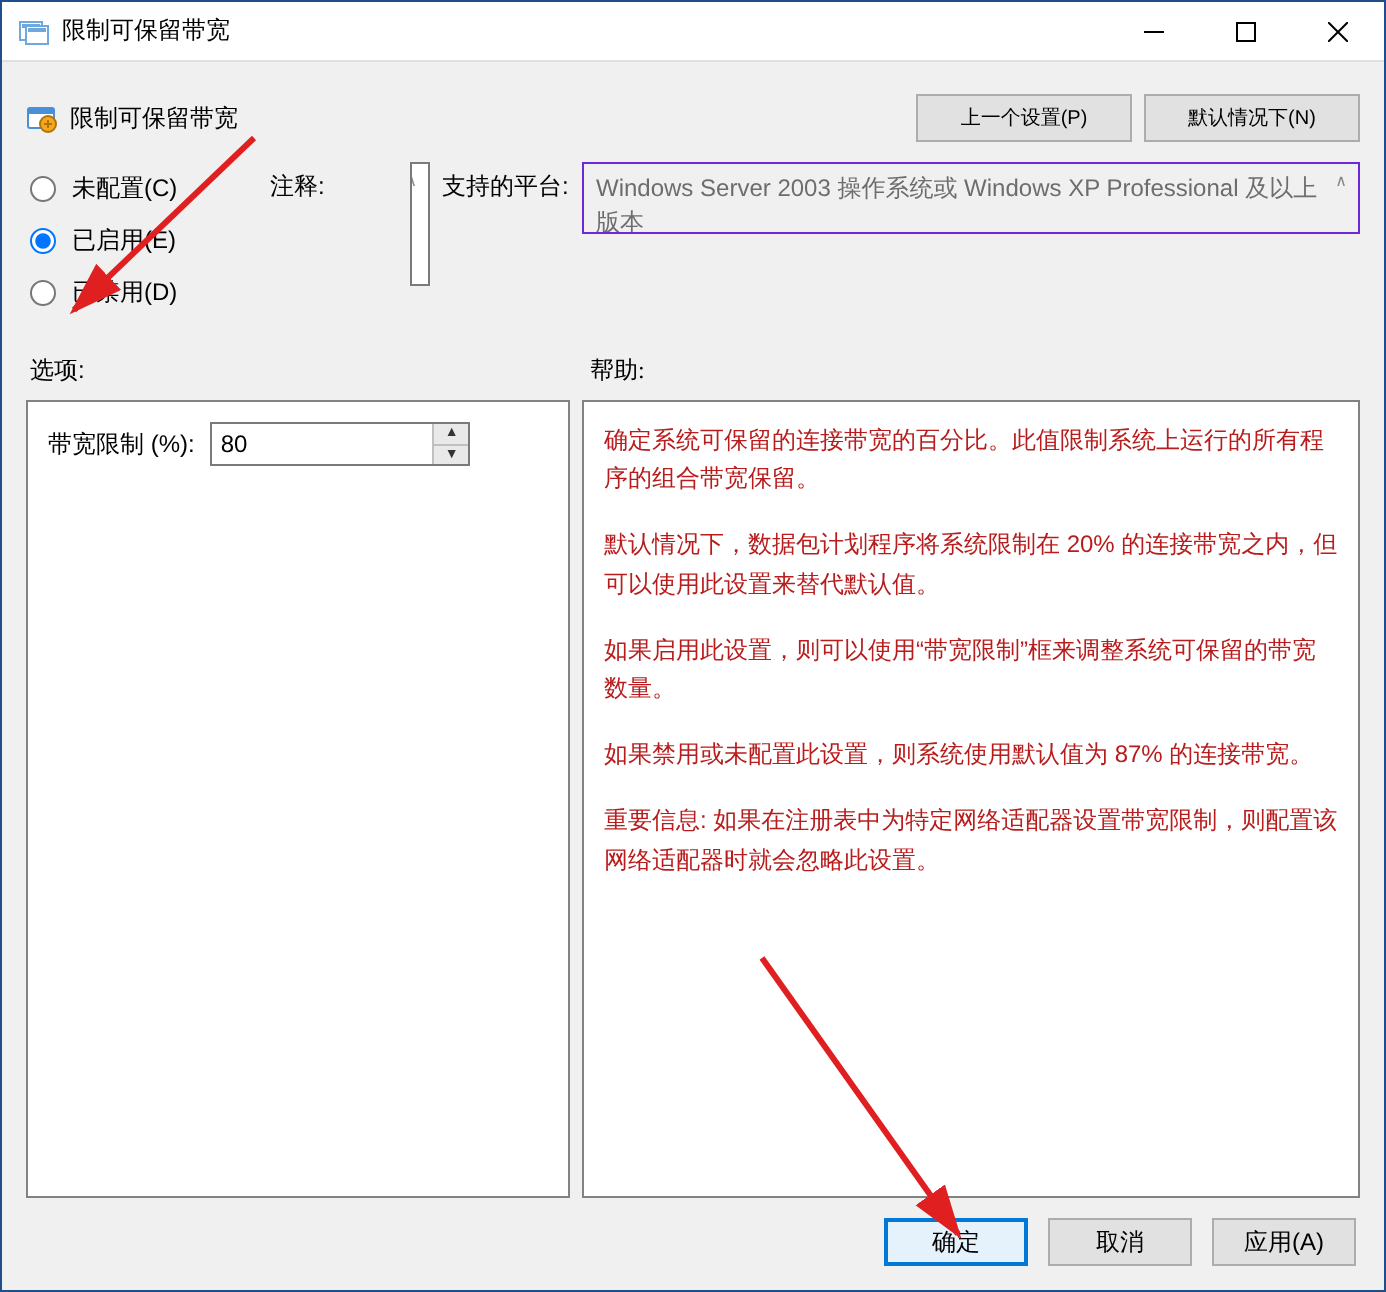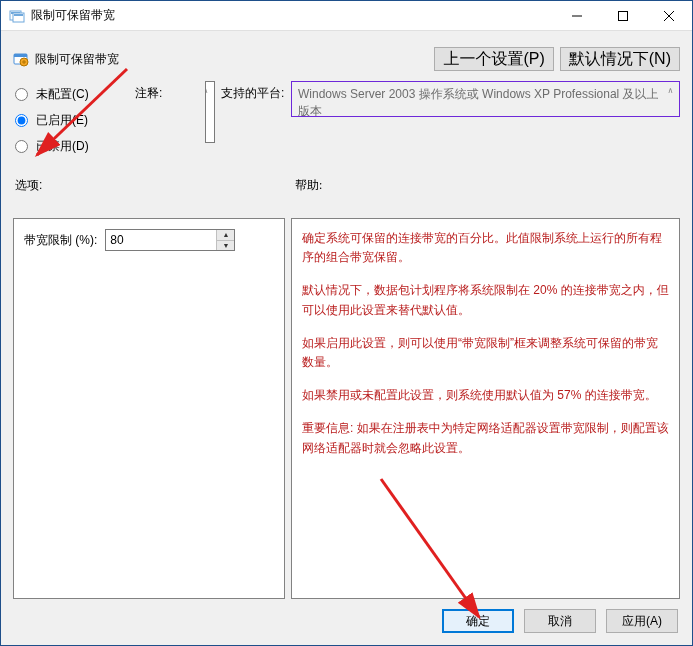--- a/index.html
+++ b/index.html
@@ -61,21 +61,21 @@
     padding-top: 4px;
   }
   .top-left .policy-icon { width: 16px; height: 16px; }
   .top-row .spacer { flex: 1; }
   .nav-btn {
     min-width: 108px;
     height: 24px;
     padding: 0 8px;
     background: #e1e1e1;
     border: 1px solid #adadad;
-    font-size: 16px;
+    font-size: 10px;
     margin-left: 6px;
     display: inline-flex; align-items: center; justify-content: center;
   }
 
   .config-row {
     display: flex;
     align-items: flex-start;
     gap: 4px;
   }
   .radio-col {
@@ -140,21 +140,21 @@
   .labels-row {
     display: flex;
     margin-top: 18px;
   }
   .labels-row .left-lbl { width: 278px; padding-left: 2px; }
   .labels-row .right-lbl { flex: 1; padding-left: 4px; font-family: Liberation Serif, serif; }
 
   .panels-row {
     display: flex;
     gap: 6px;
-    margin-top: 24px;
+    margin-top: 6px;
     flex: 1;
     min-height: 0;
   }
   .panel {
     border: 1px solid #828282;
     background: #fff;
     padding: 10px;
     overflow: auto;
   }
   .panel.left { width: 272px; }
@@ -333,21 +333,21 @@
             </div>
           </div>
         </div>
       </div>
 
       <div class="panel right">
         <div class="help-body">
           <p>确定系统可保留的连接带宽的百分比。此值限制系统上运行的所有程序的组合带宽保留。</p>
           <p>默认情况下，数据包计划程序将系统限制在 20% 的连接带宽之内，但可以使用此设置来替代默认值。</p>
           <p>如果启用此设置，则可以使用“带宽限制”框来调整系统可保留的带宽数量。</p>
-          <p>如果禁用或未配置此设置，则系统使用默认值为 57% 的连接带宽。</p>
+          <p>如果禁用或未配置此设置，则系统使用默认值为 87% 的连接带宽。</p>
           <p>重要信息: 如果在注册表中为特定网络适配器设置带宽限制，则配置该网络适配器时就会忽略此设置。</p>
         </div>
       </div>
 
     </div>
 
     <div class="footer">
       <button class="dlg-btn default">确定</button>
       <button class="dlg-btn">取消</button>
       <button class="dlg-btn">应用(A)</button>

